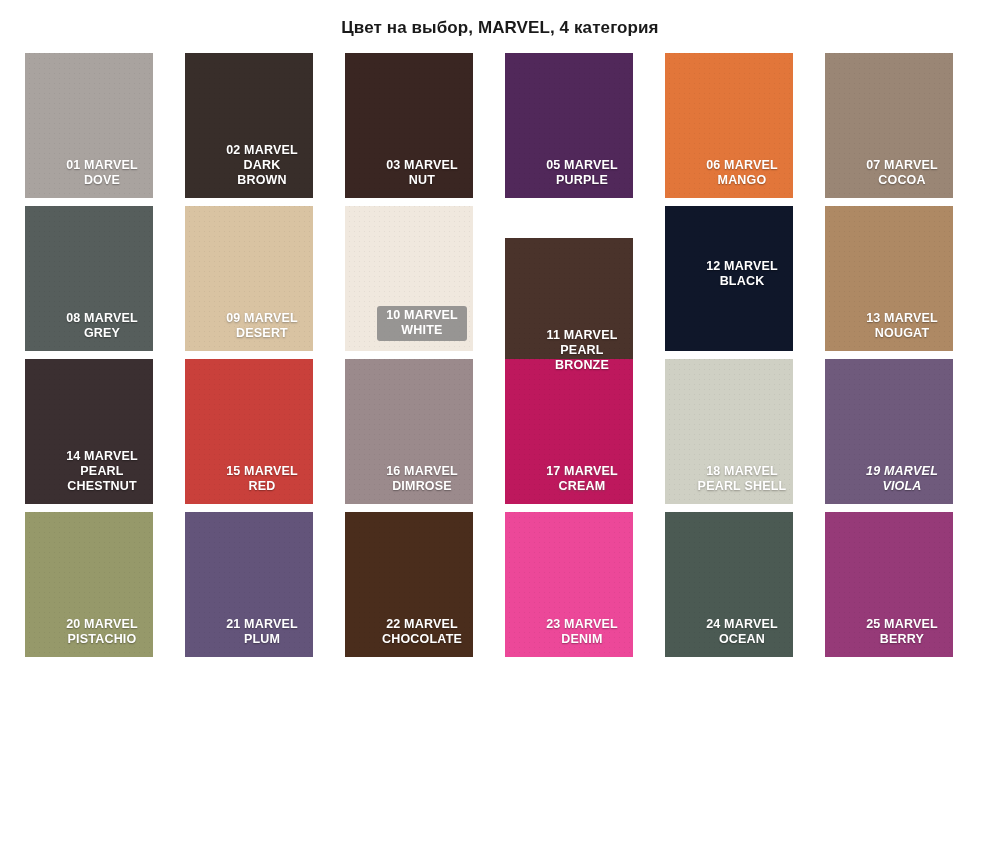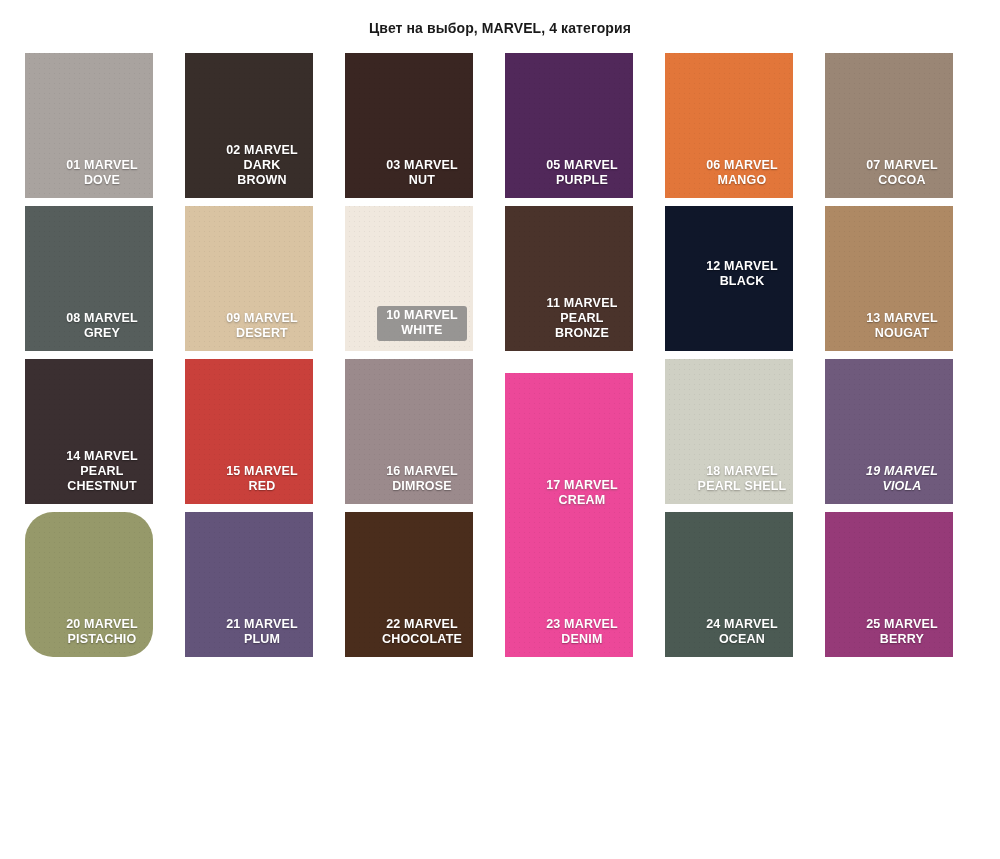--- a/index.html
+++ b/index.html
@@ -20,21 +20,21 @@
     width: 1000px;
     height: 859px;
     box-sizing: border-box;
   }
 
   .page-title {
     margin: 0;
     padding-top: 17px;
     text-align: center;
     font-family: "Liberation Sans", sans-serif;
-    font-size: 14px;
+    font-size: 17px;
     font-weight: bold;
     color: #1a1a1a;
     letter-spacing: 0.1px;
     line-height: 22px;
   }
 
   .swatch-grid {
     margin: 0;
     padding: 14px 0 0 25px;
     display: grid;
@@ -131,48 +131,48 @@
       </div>
       <div class="swatch" style="background-color: rgb(86, 94, 92);">
         <div class="swatch-label">08 MARVEL GREY</div>
       </div>
       <div class="swatch" style="background-color: rgb(217, 195, 162);">
         <div class="swatch-label soft-shadow">09 MARVEL DESERT</div>
       </div>
       <div class="swatch" style="background-color: rgb(240, 232, 222);">
         <div class="swatch-label has-chip"><span>10 MARVEL WHITE</span></div>
       </div>
-      <div class="swatch" style="background-color: rgb(74, 51, 43);">
+      <div class="swatch" style="background-color: rgb(74, 51, 43); margin-top: 32px;">
         <div class="swatch-label">11 MARVEL PEARL BRONZE</div>
       </div>
       <div class="swatch" style="background-color: #0f172a; align-items: center;">
         <div class="swatch-label">12 MARVEL BLACK</div>
       </div>
       <div class="swatch" style="background-color: rgb(174, 137, 100);">
         <div class="swatch-label">13 MARVEL NOUGAT</div>
       </div>
       <div class="swatch" style="background-color: rgb(59, 47, 49);">
         <div class="swatch-label">14 MARVEL PEARL CHESTNUT</div>
       </div>
       <div class="swatch" style="background-color: rgb(201, 64, 59);">
         <div class="swatch-label">15 MARVEL RED</div>
       </div>
       <div class="swatch" style="background-color: rgb(155, 138, 140);">
         <div class="swatch-label">16 MARVEL DIMROSE</div>
       </div>
-      <div class="swatch" style="background-color: #ec4899; margin-top: 14px;">
+      <div class="swatch" style="background-color: #be185d;">
         <div class="swatch-label soft-shadow">17 MARVEL CREAM</div>
       </div>
       <div class="swatch" style="background-color: rgb(207, 208, 196);">
         <div class="swatch-label soft-shadow">18 MARVEL PEARL SHELL</div>
       </div>
       <div class="swatch" style="background-color: rgb(111, 90, 124); font-style: italic;">
         <div class="swatch-label">19 MARVEL VIOLA</div>
       </div>
-      <div class="swatch" style="background-color: rgb(150, 153, 106); border-radius: 28px;">
+      <div class="swatch" style="background-color: rgb(150, 153, 106);">
         <div class="swatch-label">20 MARVEL PISTACHIO</div>
       </div>
       <div class="swatch" style="background-color: rgb(99, 84, 122);">
         <div class="swatch-label">21 MARVEL PLUM</div>
       </div>
       <div class="swatch" style="background-color: rgb(74, 45, 28);">
         <div class="swatch-label">22 MARVEL CHOCOLATE</div>
       </div>
       <div class="swatch" style="background-color: #ec4899;">
         <div class="swatch-label">23 MARVEL DENIM</div>

